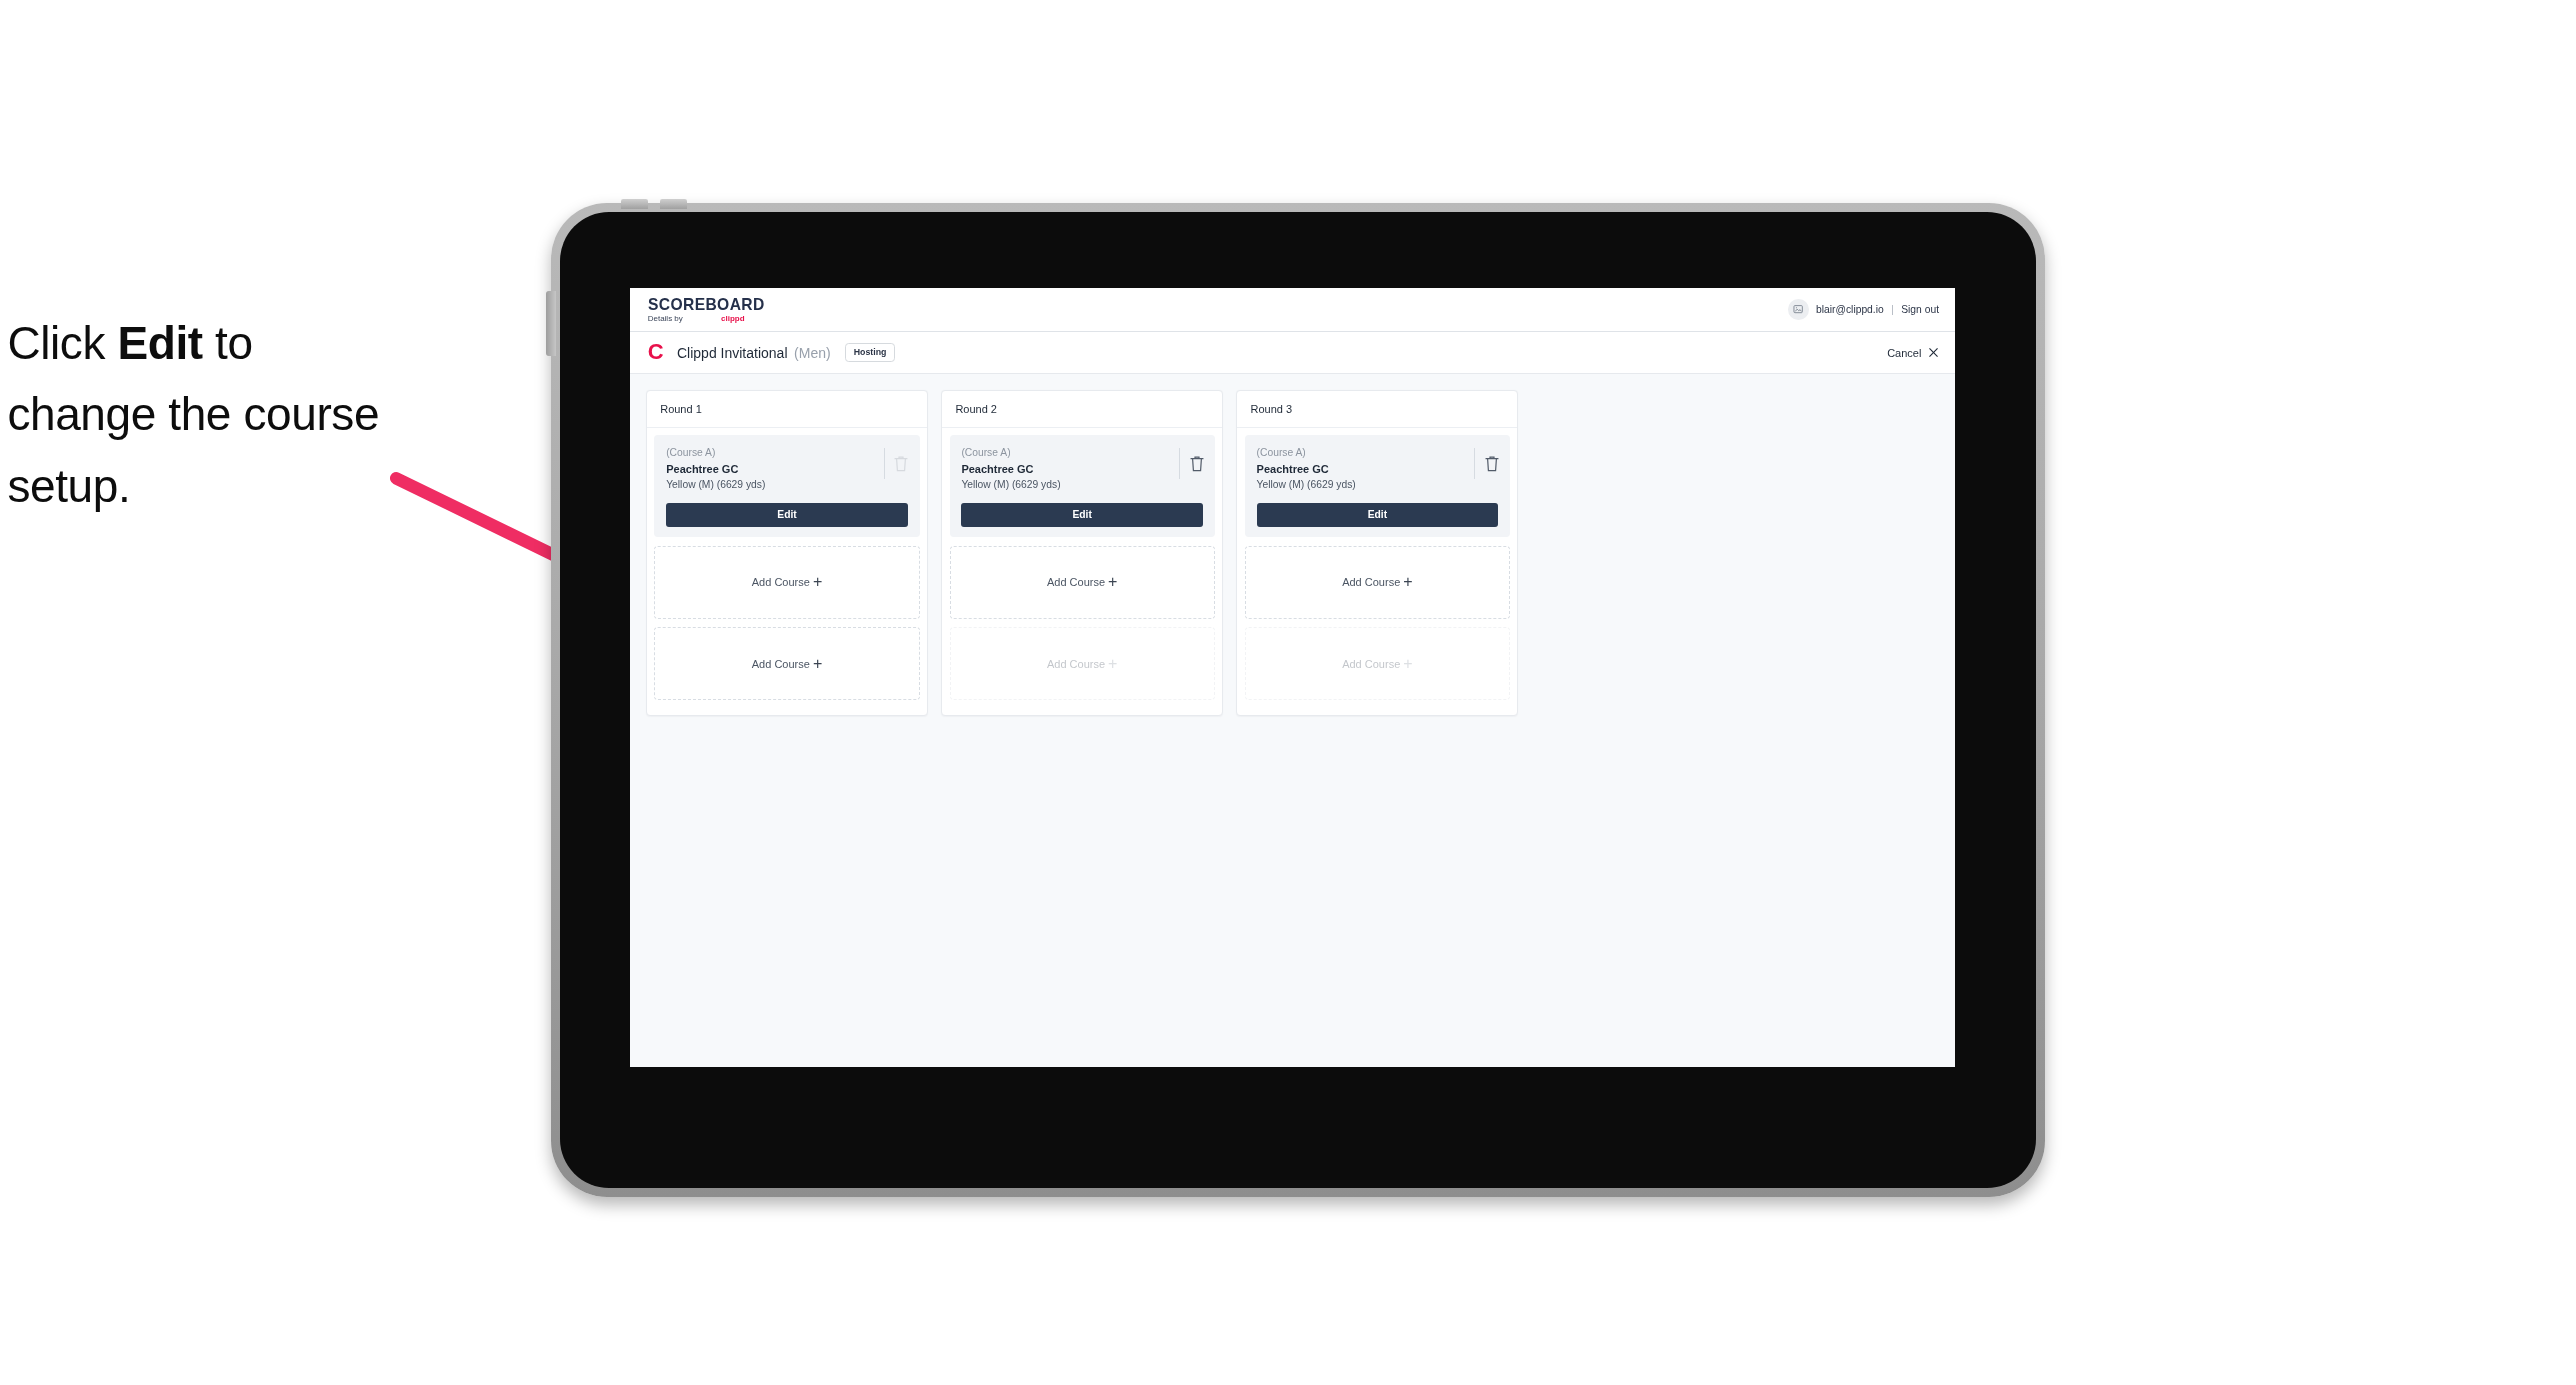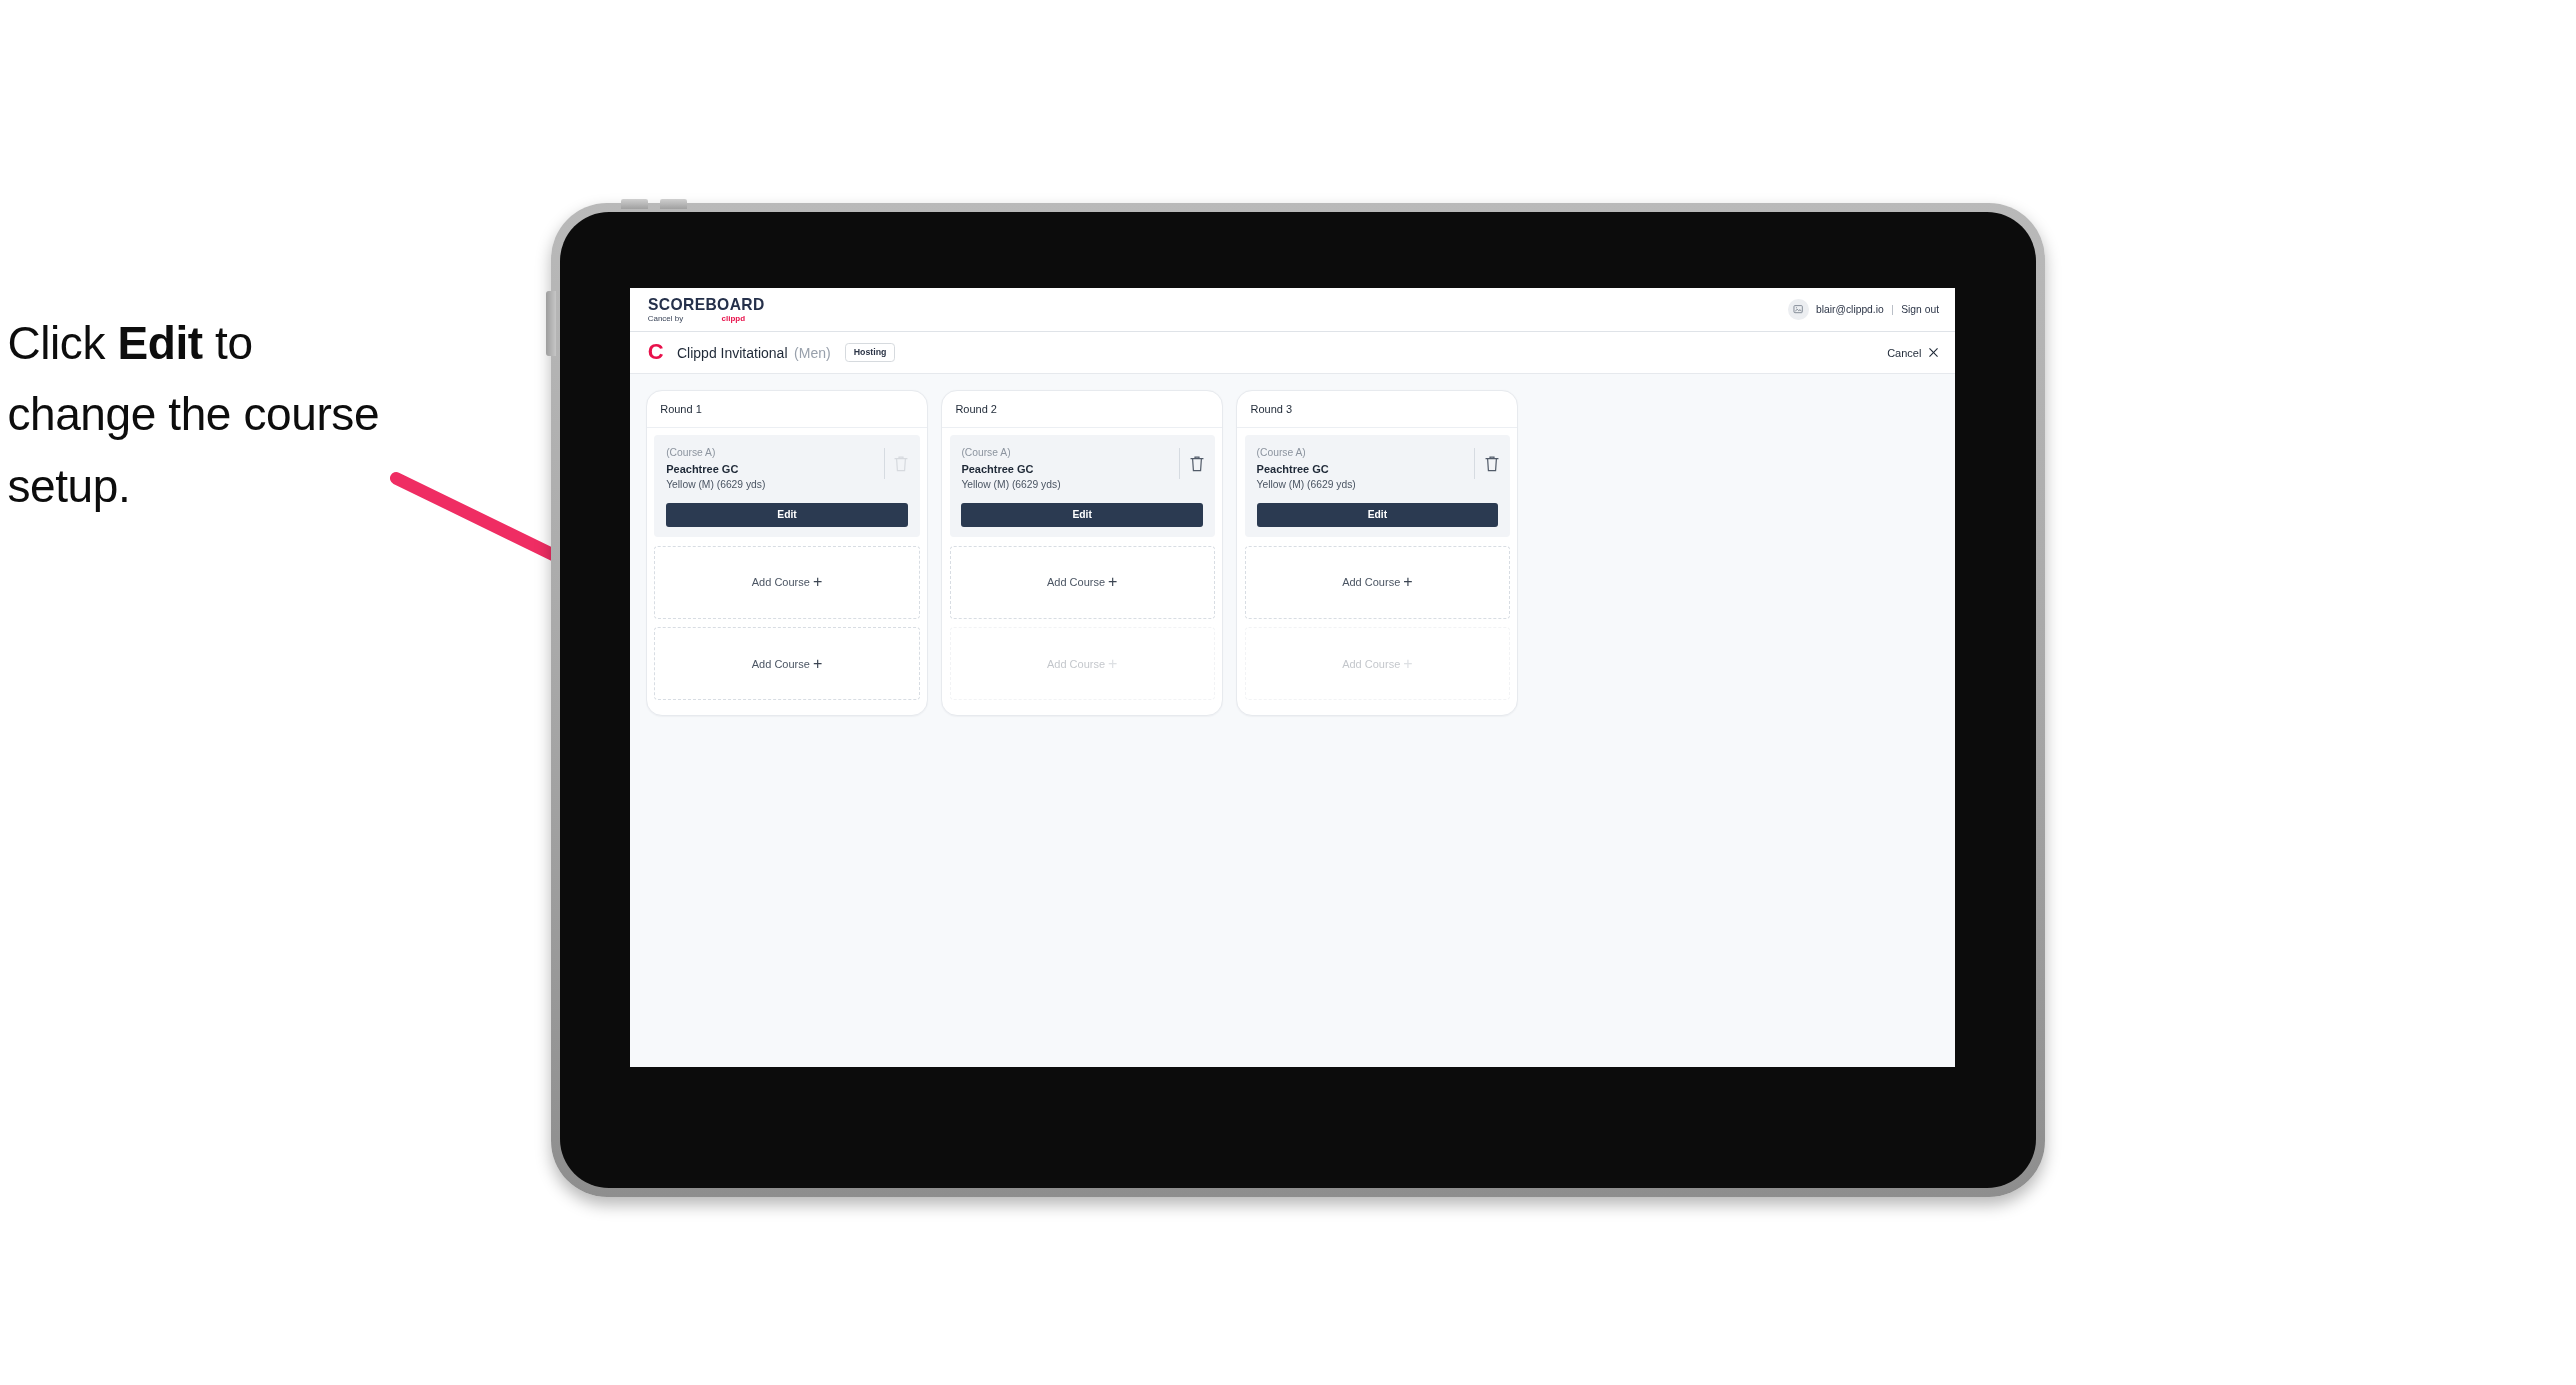--- a/index.html
+++ b/index.html
@@ -250,21 +250,21 @@
   #content {
     padding: 16px 16px 0 16px;
     display: flex;
     gap: 13.2px;
     align-items: flex-start;
   }
   .round-col {
     width: 280px;
     background: #ffffff;
     border: 0.7px solid #e7eaee;
-    border-radius: 16px;
+    border-radius: 4px;
     box-shadow: 0 0.7px 1.5px rgba(16,24,40,0.04);
     padding-bottom: 7.4px;
   }
   .round-head {
     padding: 11.8px 13.2px;
     border-bottom: 0.7px solid #eceff3;
     font-size: 11px;
     color: #1f2937;
     font-weight: 500;
   }
@@ -373,21 +373,21 @@
     <div class="bezel-dot d4"></div>
     <div class="bezel-dot d5"></div>
   </div>
 </div>
 
 <div id="app">
 
   <div id="topnav">
     <div id="brand">
       <div id="brand-title">SCOREBOARD</div>
-      <div id="brand-sub"><span>Cancel by </span><span class="brandmark">clippd</span></div>
+      <div id="brand-sub"><span>Details by </span><span class="brandmark">clippd</span></div>
     </div>
     <div id="topnav-right">
       <div id="avatar">
         <svg width="10.3" height="10.3" viewBox="0 0 16 16" fill="none" stroke="#7b838f" stroke-width="1.4">
           <rect x="1.5" y="2.5" width="13" height="11" rx="1.5"></rect>
           <path d="M3.5 11.5l3-3.5 2.5 2.5 2-1.8 2 2.8"></path>
           <circle cx="5.4" cy="5.8" r="0.9" fill="#7b838f" stroke="none"></circle>
         </svg>
       </div>
       <span id="user-email">blair@clippd.io</span>

